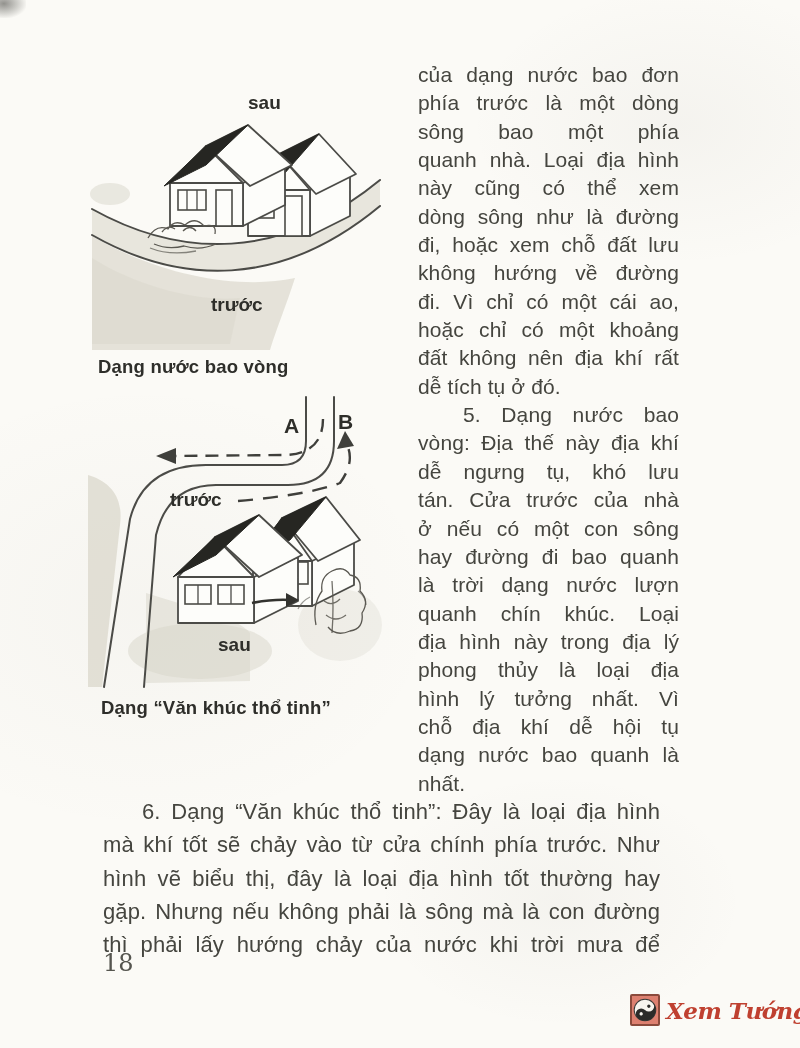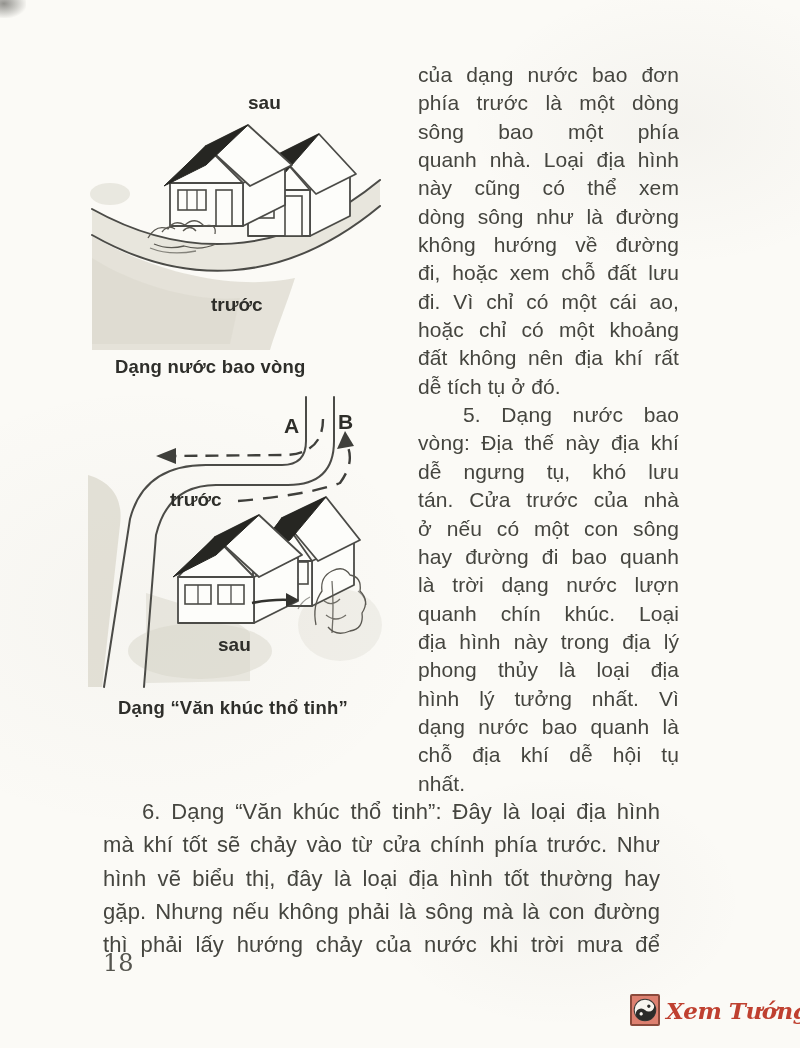--- a/index.html
+++ b/index.html
@@ -28,21 +28,21 @@
     font-size:22px;line-height:33.3px;letter-spacing:.1px;
   }
   .jline{text-align:justify;text-align-last:justify;white-space:normal;}
   .jline.end{text-align:left;text-align-last:left;}
   .jline.ind5{padding-left:45px;}
   .jline.ind6{padding-left:39px;}
   
   .fig1{position:absolute;left:90px;top:58px;width:292px;height:300px;}
   .fig2{position:absolute;left:88px;top:393px;width:302px;height:302px;}
   .caption{
-    position:absolute;font-size:18.5px;font-weight:700;color:#2e2e2a;letter-spacing:.2px;margin-left:17px;
+    position:absolute;font-size:18.5px;font-weight:700;color:#2e2e2a;letter-spacing:.2px;
   }
   .cap1{left:98px;top:356px;}
   .cap2{left:101px;top:697px;}
   .figlabel{font:700 19px "Liberation Sans", sans-serif;fill:#2e2e2a;}
   .figlabel-ab{font:700 21px "Liberation Sans", sans-serif;fill:#2e2e2a;}
   .houseline{fill:#fdfdfa;stroke:#4b4b47;stroke-width:1.8;stroke-linejoin:round;}
   .darkroof{fill:#262622;stroke:#262622;stroke-width:1;stroke-linejoin:round;}
   .opening{fill:#fdfdfa;stroke:#4b4b47;stroke-width:1.6;}
   .stroke2{fill:none;stroke:#4b4b47;stroke-width:2;stroke-linecap:round;}
   .speckle{fill:#d8d5c9;}
@@ -174,39 +174,39 @@
   </svg>
   <div class="caption cap2">Dạng “Văn khúc thổ tinh”</div>
 
   <div class="rightcol">
     <div class="jline">của dạng nước bao đơn</div>
     <div class="jline">phía trước là một dòng</div>
     <div class="jline">sông bao một phía</div>
     <div class="jline">quanh nhà. Loại địa hình</div>
     <div class="jline">này cũng có thể xem</div>
     <div class="jline">dòng sông như là đường</div>
+    <div class="jline">đi, hoặc xem chỗ đất lưu</div>
     <div class="jline">không hướng về đường</div>
-    <div class="jline">đi, hoặc xem chỗ đất lưu</div>
     <div class="jline">đi. Vì chỉ có một cái ao,</div>
     <div class="jline">hoặc chỉ có một khoảng</div>
     <div class="jline">đất không nên địa khí rất</div>
     <div class="jline end">dễ tích tụ ở đó.</div>
     <div class="jline ind5">5. Dạng nước bao</div>
     <div class="jline">vòng: Địa thế này địa khí</div>
     <div class="jline">dễ ngưng tụ, khó lưu</div>
     <div class="jline">tán. Cửa trước của nhà</div>
     <div class="jline">ở nếu có một con sông</div>
     <div class="jline">hay đường đi bao quanh</div>
     <div class="jline">là trời dạng nước lượn</div>
     <div class="jline">quanh chín khúc. Loại</div>
     <div class="jline">địa hình này trong địa lý</div>
     <div class="jline">phong thủy là loại địa</div>
     <div class="jline">hình lý tưởng nhất. Vì</div>
+    <div class="jline">chỗ địa khí dễ hội tụ</div>
     <div class="jline">dạng nước bao quanh là</div>
-    <div class="jline">chỗ địa khí dễ hội tụ</div>
     <div class="jline end">nhất.</div>
   </div>
 
   <div class="botpara">
     <div class="jline ind6">6. Dạng “Văn khúc thổ tinh”: Đây là loại địa hình</div>
     <div class="jline">mà khí tốt sẽ chảy vào từ cửa chính phía trước. Như</div>
     <div class="jline">hình vẽ biểu thị, đây là loại địa hình tốt thường hay</div>
     <div class="jline">gặp. Nhưng nếu không phải là sông mà là con đường</div>
     <div class="jline">thì phải lấy hướng chảy của nước khi trời mưa để</div>
   </div>

